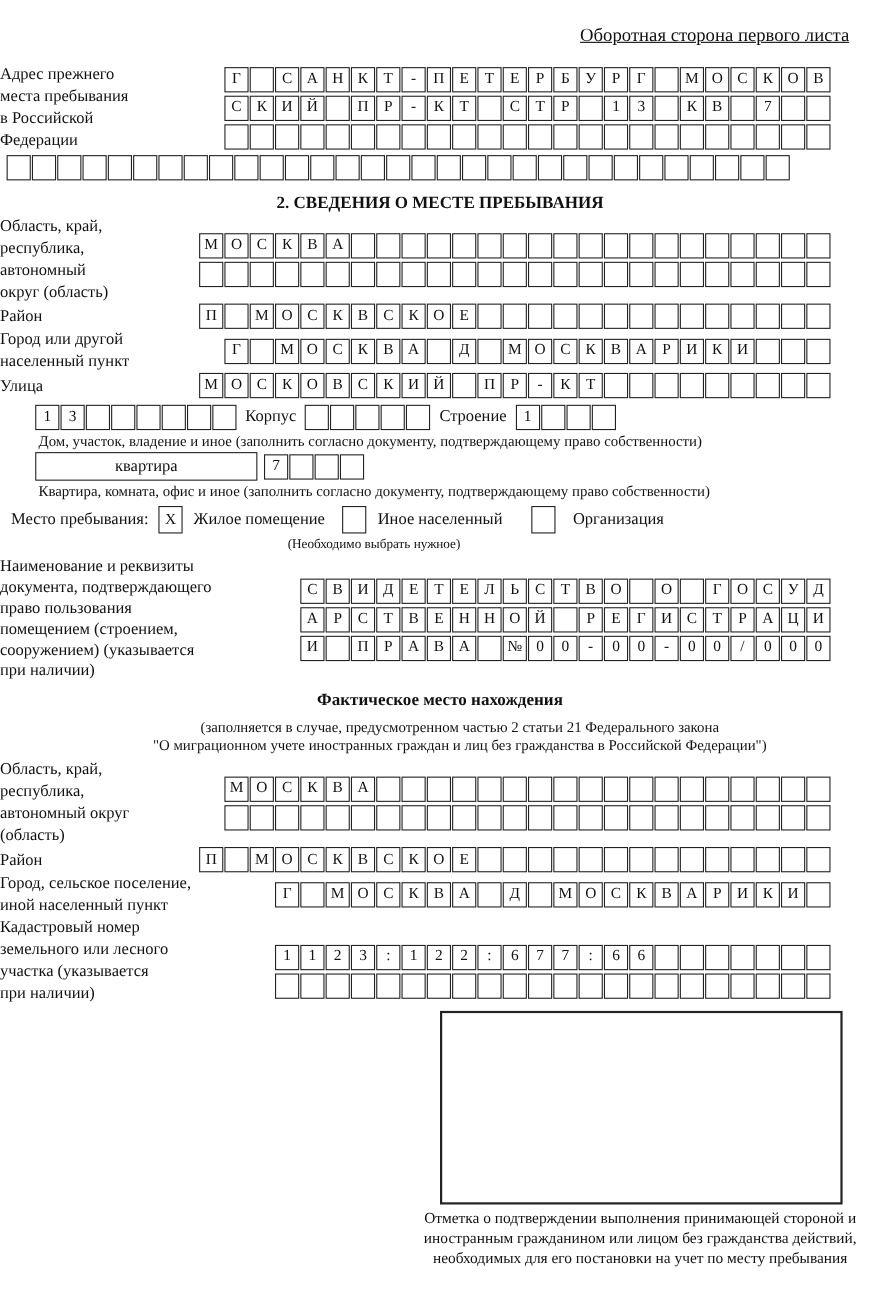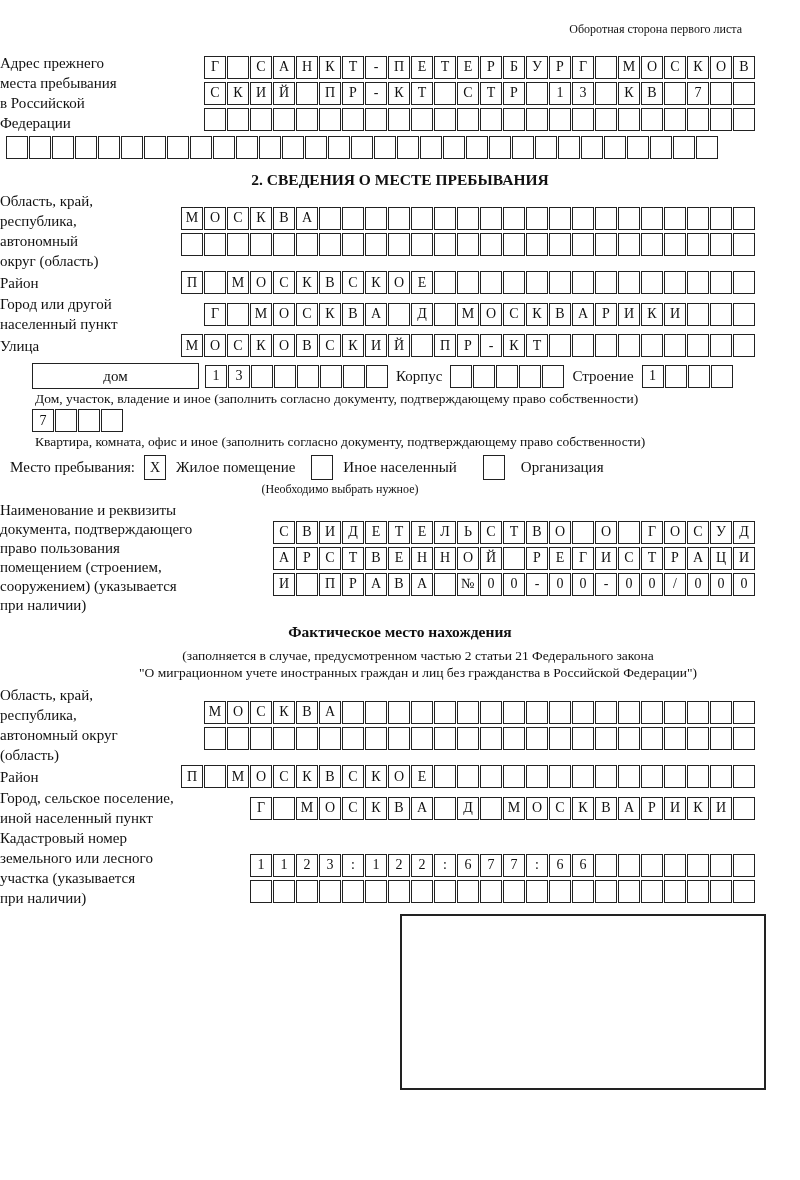--- a/index.html
+++ b/index.html
@@ -1,21 +1,21 @@
 <!DOCTYPE html>
 <html><head>
 <meta charset="utf-8">
 <style>
   html,body{margin:0;padding:0;background:#ffffff;}
   .page{
     width:800px;height:1180px;background:#fff;color:#111;
     font-family:"Liberation Serif","DejaVu Serif",serif;
     position:relative;overflow:hidden;
   }
-  .hdr{ text-align:right;padding:22px 58px 0 0;font-size:12px; }
+  .hdr{ text-align:right;padding:22px 28px 0 0;font-size:17px;text-decoration:underline; }
 
   
   .cellrow{display:flex;gap:1px;}
   .cell{
     width:20px;height:21px;border:1.6px solid #222;flex:none;
     display:flex;align-items:center;justify-content:center;
     font-size:14px;background:#fff;
   }
 
   .field{display:flex;align-items:center;}
@@ -341,21 +341,20 @@
           <span class="cell"></span>
           <span class="cell"></span>
           <span class="cell"></span>
           <span class="cell"></span>
           <span class="cell"></span>
         </div>
     </div>
   </div>
 
   <div class="houserow">
-    <div class="labelbox dom">дом</div>
     <div class="cellrow">
         <span class="cell">1</span>
         <span class="cell">3</span>
         <span class="cell"></span>
         <span class="cell"></span>
         <span class="cell"></span>
         <span class="cell"></span>
         <span class="cell"></span>
         <span class="cell"></span>
       </div>
@@ -371,20 +370,21 @@
     <div class="cellrow">
         <span class="cell">1</span>
         <span class="cell"></span>
         <span class="cell"></span>
         <span class="cell"></span>
       </div>
   </div>
   <div class="caption-left">Дом, участок, владение и иное (заполнить согласно документу, подтверждающему право собственности)</div>
 
   <div class="houserow mt2">
+    <div class="labelbox kv">квартира</div>
     <div class="cellrow">
         <span class="cell">7</span>
         <span class="cell"></span>
         <span class="cell"></span>
         <span class="cell"></span>
       </div>
   </div>
   <div class="caption-left">Квартира, комната, офис и иное (заполнить согласно документу, подтверждающему право собственности)</div>
 
   <div class="stayrow">
@@ -658,14 +658,15 @@
           <span class="cell"></span>
           <span class="cell"></span>
           <span class="cell"></span>
           <span class="cell"></span>
           <span class="cell"></span>
         </div>
     </div>
   </div>
 
   <div class="bigbox"></div>
+  <div class="stamp">Отметка о подтверждении выполнения принимающей стороной и иностранным гражданином или лицом без гражданства действий, необходимых для его постановки на учет по месту пребывания</div>
 
 </div>
 
 </body></html>

